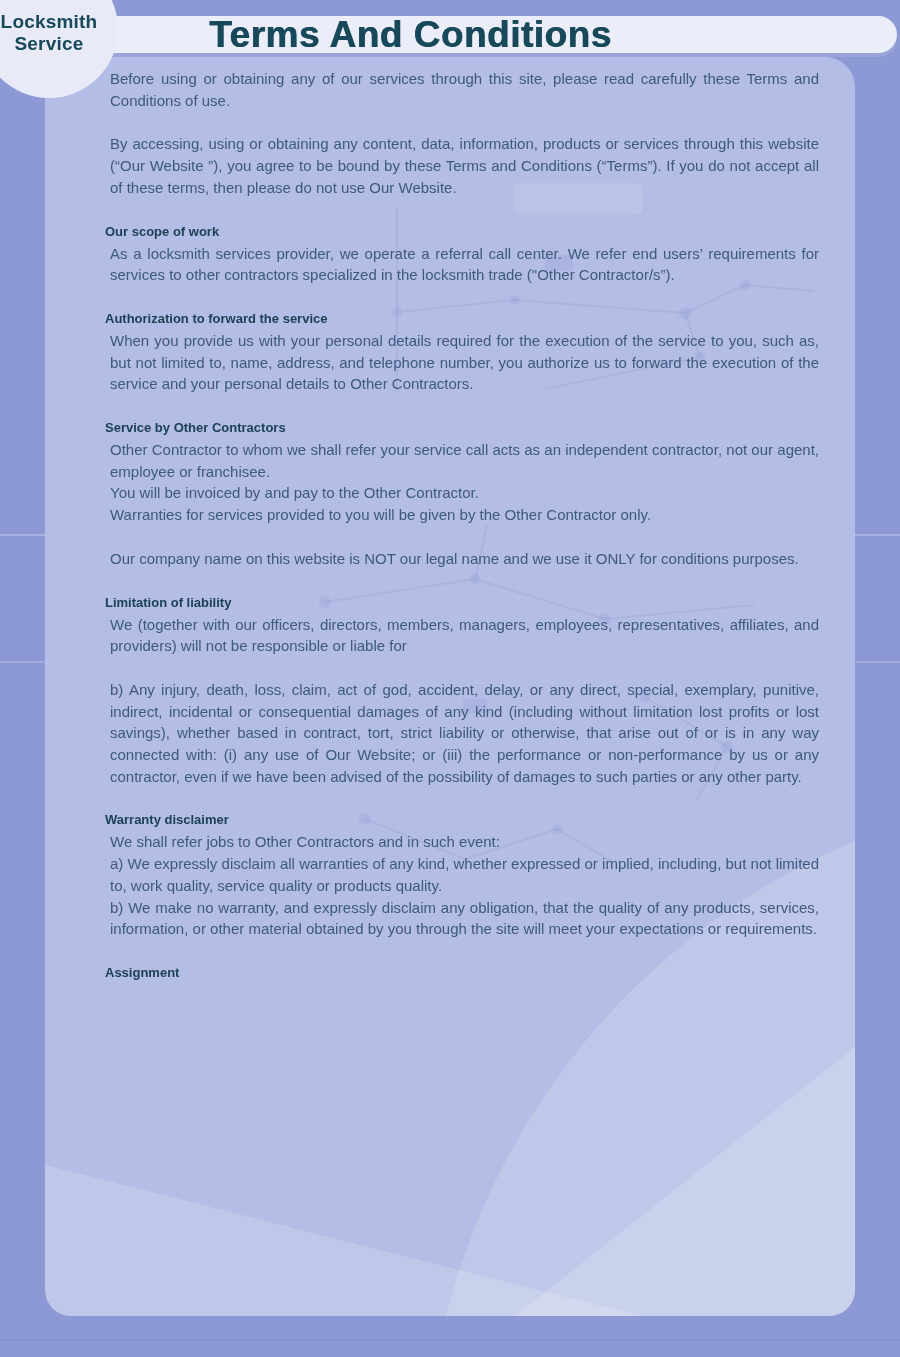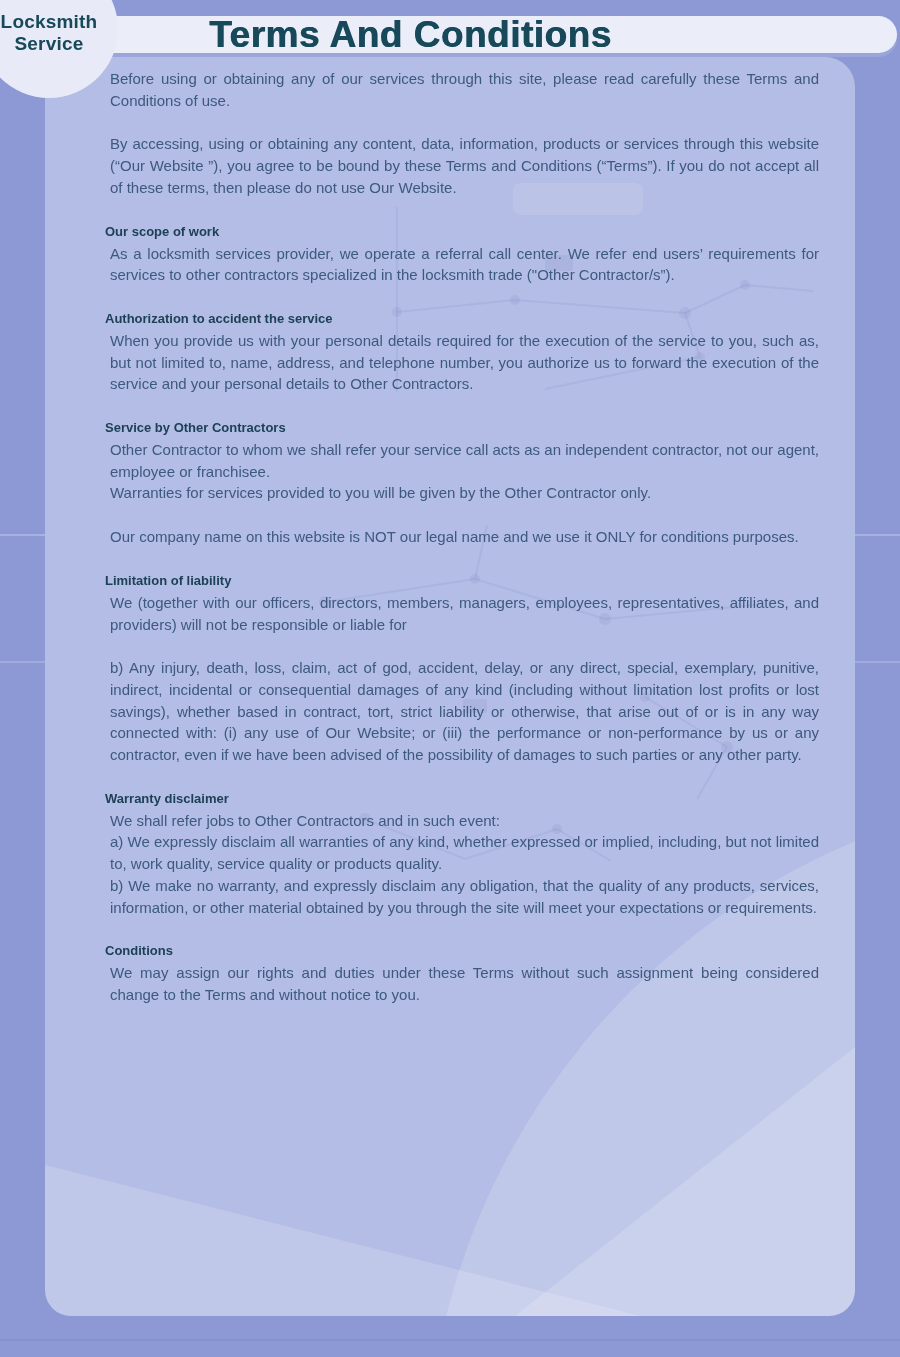--- a/index.html
+++ b/index.html
@@ -131,43 +131,41 @@
       <div class="para">
         <div class="line">Before using or obtaining any of our services through this site, please read carefully these Terms and Conditions of use.</div>
       </div>
       <div class="para">
         <div class="line">By accessing, using or obtaining any content, data, information, products or services through this website (“Our Website ”), you agree to be bound by these Terms and Conditions (“Terms”). If you do not accept all of these terms, then please do not use Our Website.</div>
       </div>
       <h2 class="heading">Our scope of work</h2>
       <div class="para">
         <div class="line">As a locksmith services provider, we operate a referral call center. We refer end users’ requirements for services to other contractors specialized in the locksmith trade ("Other Contractor/s”).</div>
       </div>
-      <h2 class="heading">Authorization to accident the service</h2>
+      <h2 class="heading">Authorization to forward the service</h2>
       <div class="para">
         <div class="line">When you provide us with your personal details required for the execution of the service to you, such as, but not limited to, name, address, and telephone number, you authorize us to forward the execution of the service and your personal details to Other Contractors.</div>
       </div>
       <h2 class="heading">Service by Other Contractors</h2>
       <div class="para">
         <div class="line">Other Contractor to whom we shall refer your service call acts as an independent contractor, not our agent, employee or franchisee.</div>
+        <div class="line">You will be invoiced by and pay to the Other Contractor.</div>
         <div class="line">Warranties for services provided to you will be given by the Other Contractor only.</div>
       </div>
       <div class="para">
         <div class="line">Our company name on this website is NOT our legal name and we use it ONLY for conditions purposes.</div>
       </div>
       <h2 class="heading">Limitation of liability</h2>
       <div class="para">
         <div class="line">We (together with our officers, directors, members, managers, employees, representatives, affiliates, and providers) will not be responsible or liable for</div>
       </div>
       <div class="para">
         <div class="line">b) Any injury, death, loss, claim, act of god, accident, delay, or any direct, special, exemplary, punitive, indirect, incidental or consequential damages of any kind (including without limitation lost profits or lost savings), whether based in contract, tort, strict liability or otherwise, that arise out of or is in any way connected with: (i) any use of Our Website; or (iii) the performance or non-performance by us or any contractor, even if we have been advised of the possibility of damages to such parties or any other party.</div>
       </div>
       <h2 class="heading">Warranty disclaimer</h2>
       <div class="para">
         <div class="line">We shall refer jobs to Other Contractors and in such event:</div>
         <div class="line">a) We expressly disclaim all warranties of any kind, whether expressed or implied, including, but not limited to, work quality, service quality or products quality.</div>
         <div class="line">b) We make no warranty, and expressly disclaim any obligation, that the quality of any products, services, information, or other material obtained by you through the site will meet your expectations or requirements.</div>
       </div>
-      <h2 class="heading">Conditions</h2>
-      <div class="para">
-        <div class="line">We may assign our rights and duties under these Terms without such assignment being considered change to the Terms and without notice to you.</div>
-      </div>
+      <h2 class="heading">Assignment</h2>
     </div>
 </div>
 
 </body></html>

